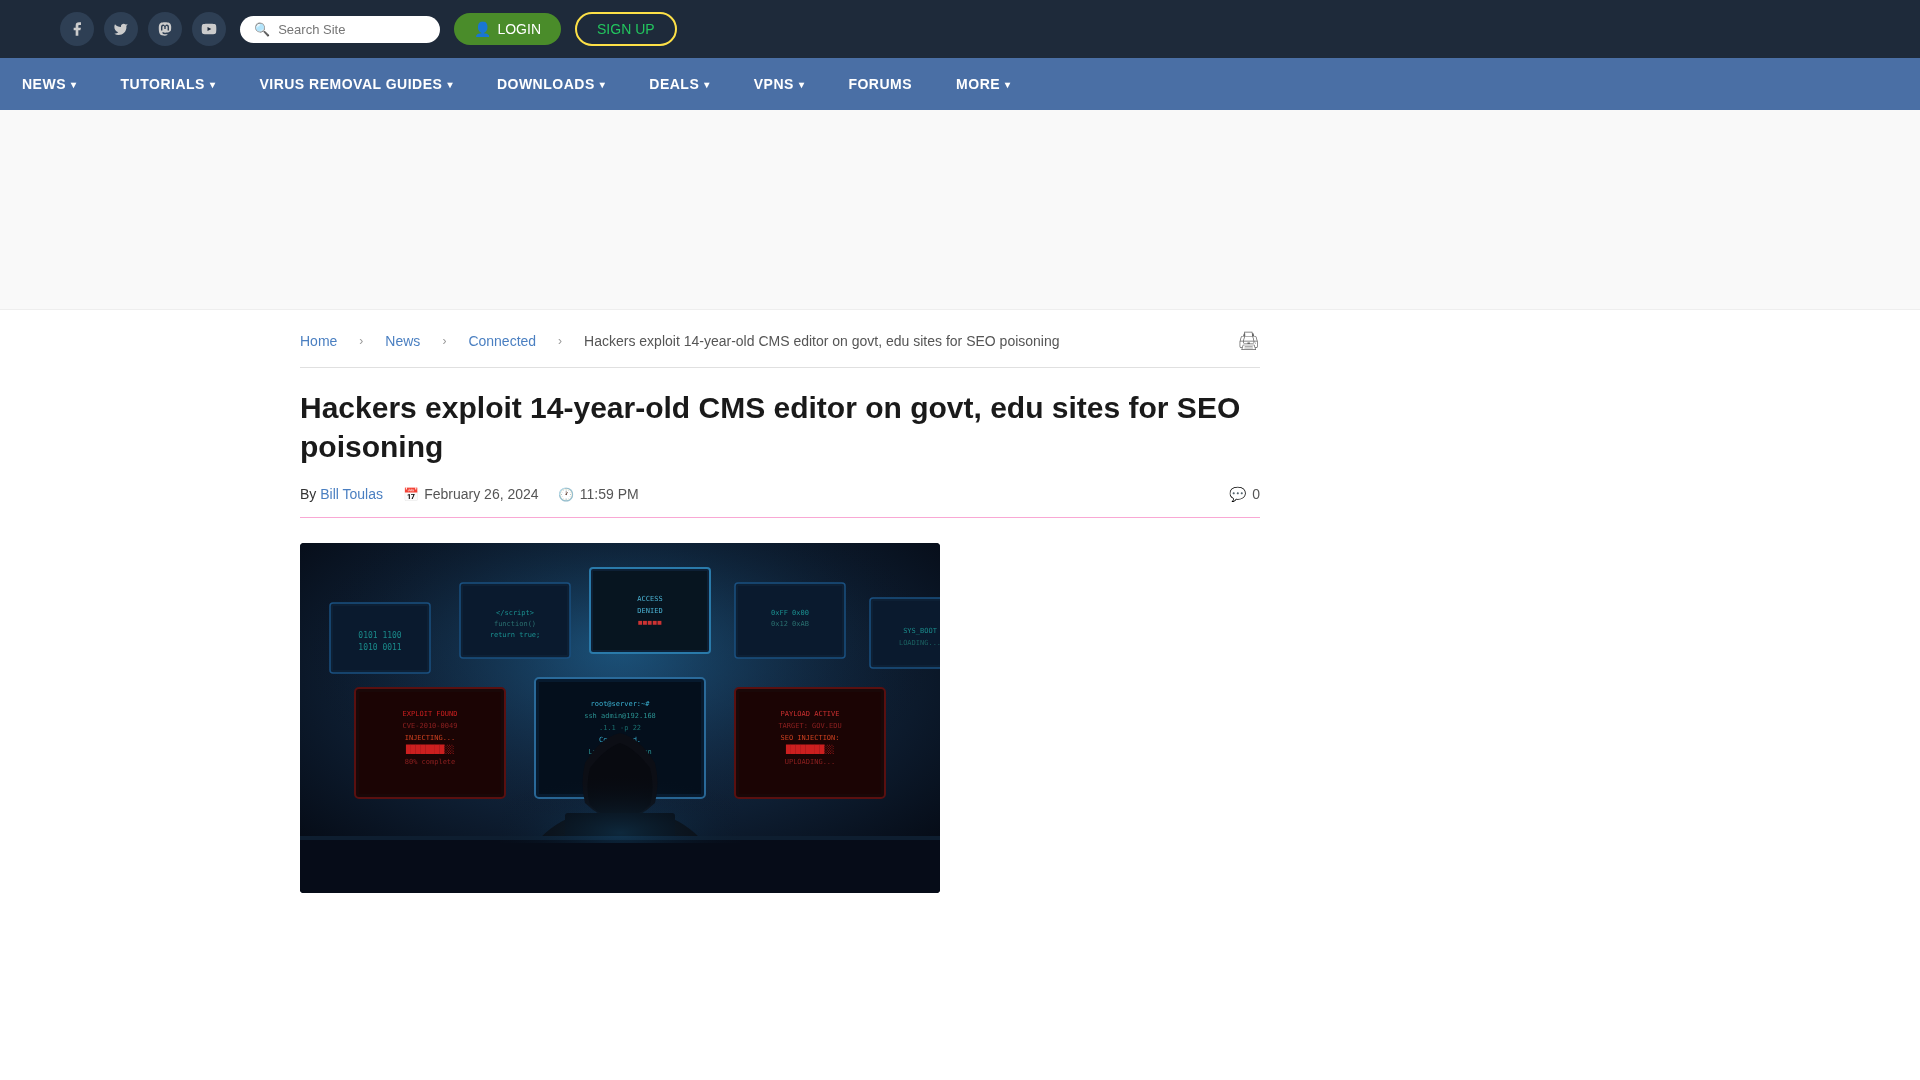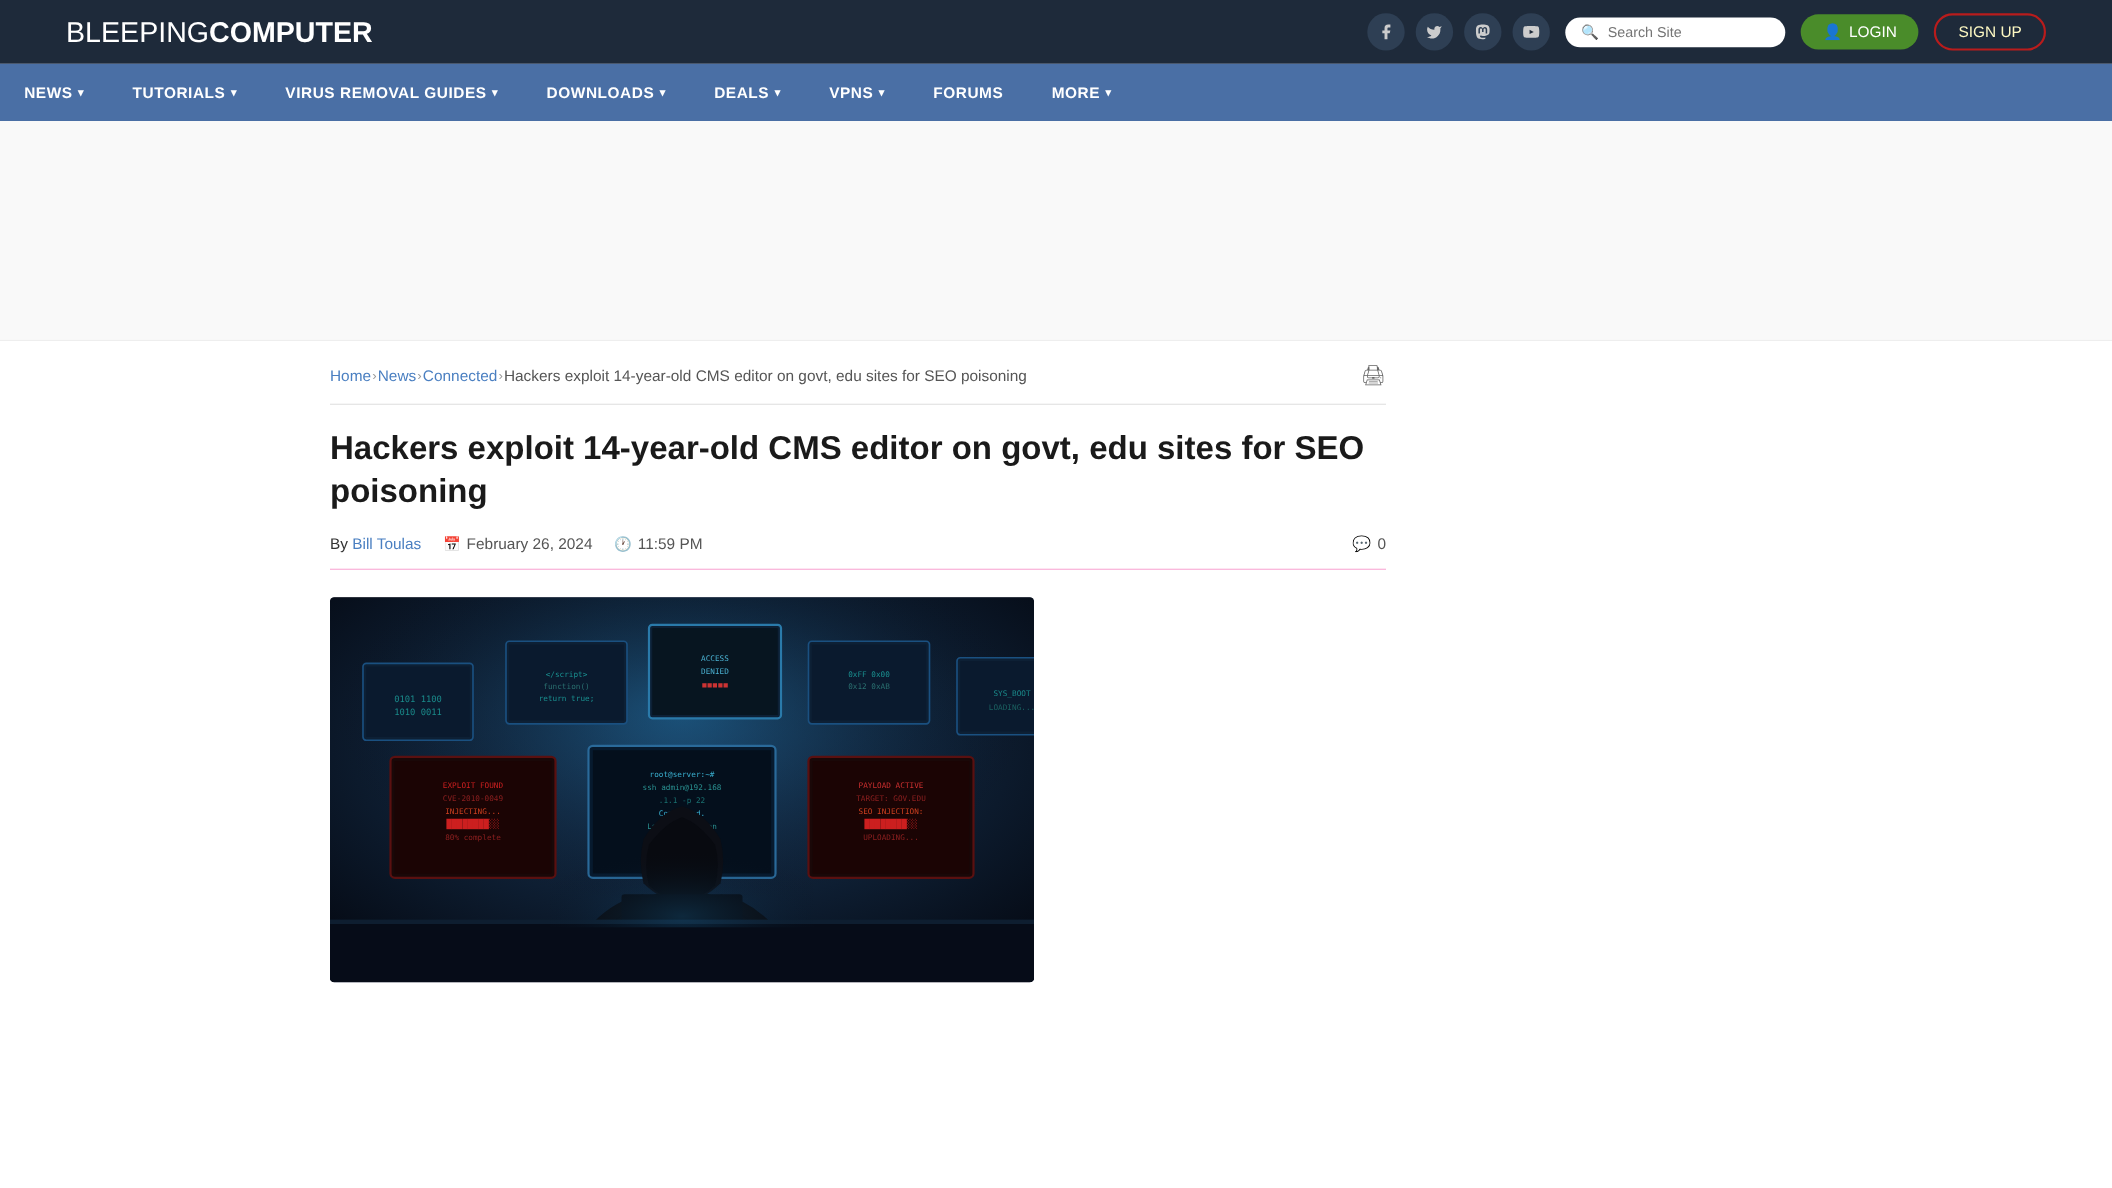--- a/index.html
+++ b/index.html
@@ -68,22 +68,22 @@
       border-radius: 20px;
       padding: 8px 20px;
       font-size: 14px;
       cursor: pointer;
       display: flex;
       align-items: center;
       gap: 6px;
     }
     .btn-signup {
       background: transparent;
-      color: #fef9c3;
-      border: 2px solid #b91c1c;
+      color: #22c55e;
+      border: 2px solid #fde047;
       border-radius: 20px;
       padding: 7px 20px;
       font-size: 14px;
       cursor: pointer;
       text-align: right;
     }
 
     
     .nav-bar {
       background: #4a6fa5;
@@ -136,21 +136,21 @@
       gap: 6px;
       font-size: 14px;
       margin-bottom: 20px;
       padding-bottom: 15px;
       border-bottom: 1px solid #e0e0e0;
       justify-content: space-between;
     }
     .breadcrumb-left {
       display: flex;
       align-items: center;
-      gap: 1px;
+      gap: 22px;
     }
     .breadcrumb a {
       color: #4a7fc1;
       text-decoration: none;
     }
     .breadcrumb .separator { color: #999; font-size: 12px; }
     .breadcrumb .current { color: #555; }
     .print-icon { color: #666; cursor: pointer; font-size: 18px; }
 
     
@@ -210,23 +210,20 @@
     
     .sidebar {
       width: 300px;
       flex-shrink: 0;
     }
   </style>
 </head>
 <body>
 
 <header class="header">
-  <a class="logo" href="#">
-    <span>BLEEPING</span><strong>COMPUTER</strong>
-  </a>
   <div class="header-right">
     <div class="social-icons">
       <div class="social-icon">
         <svg width="16" height="16" viewBox="0 0 24 24" fill="#ccc">
             <path d="M18 2h-3a5 5 0 0 0-5 5v3H7v4h3v8h4v-8h3l1-4h-4V7a1 1 0 0 1 1-1h3z"></path>
           </svg>
       </div>
       <div class="social-icon">
         <svg width="16" height="16" viewBox="0 0 24 24" fill="#ccc">
             <path d="M22 4s-.7 2.1-2 3.4c1.6 10-9.4 17.3-18 11.6 2.2.1 4.4-.6 6-2C3 15.5.5 9.6 3 5c2.2 2.6 5.6 4.1 9 4-.9-4.2 4-6.6 7-3.8 1.1 0 3-1.2 3-1.2z"></path>

